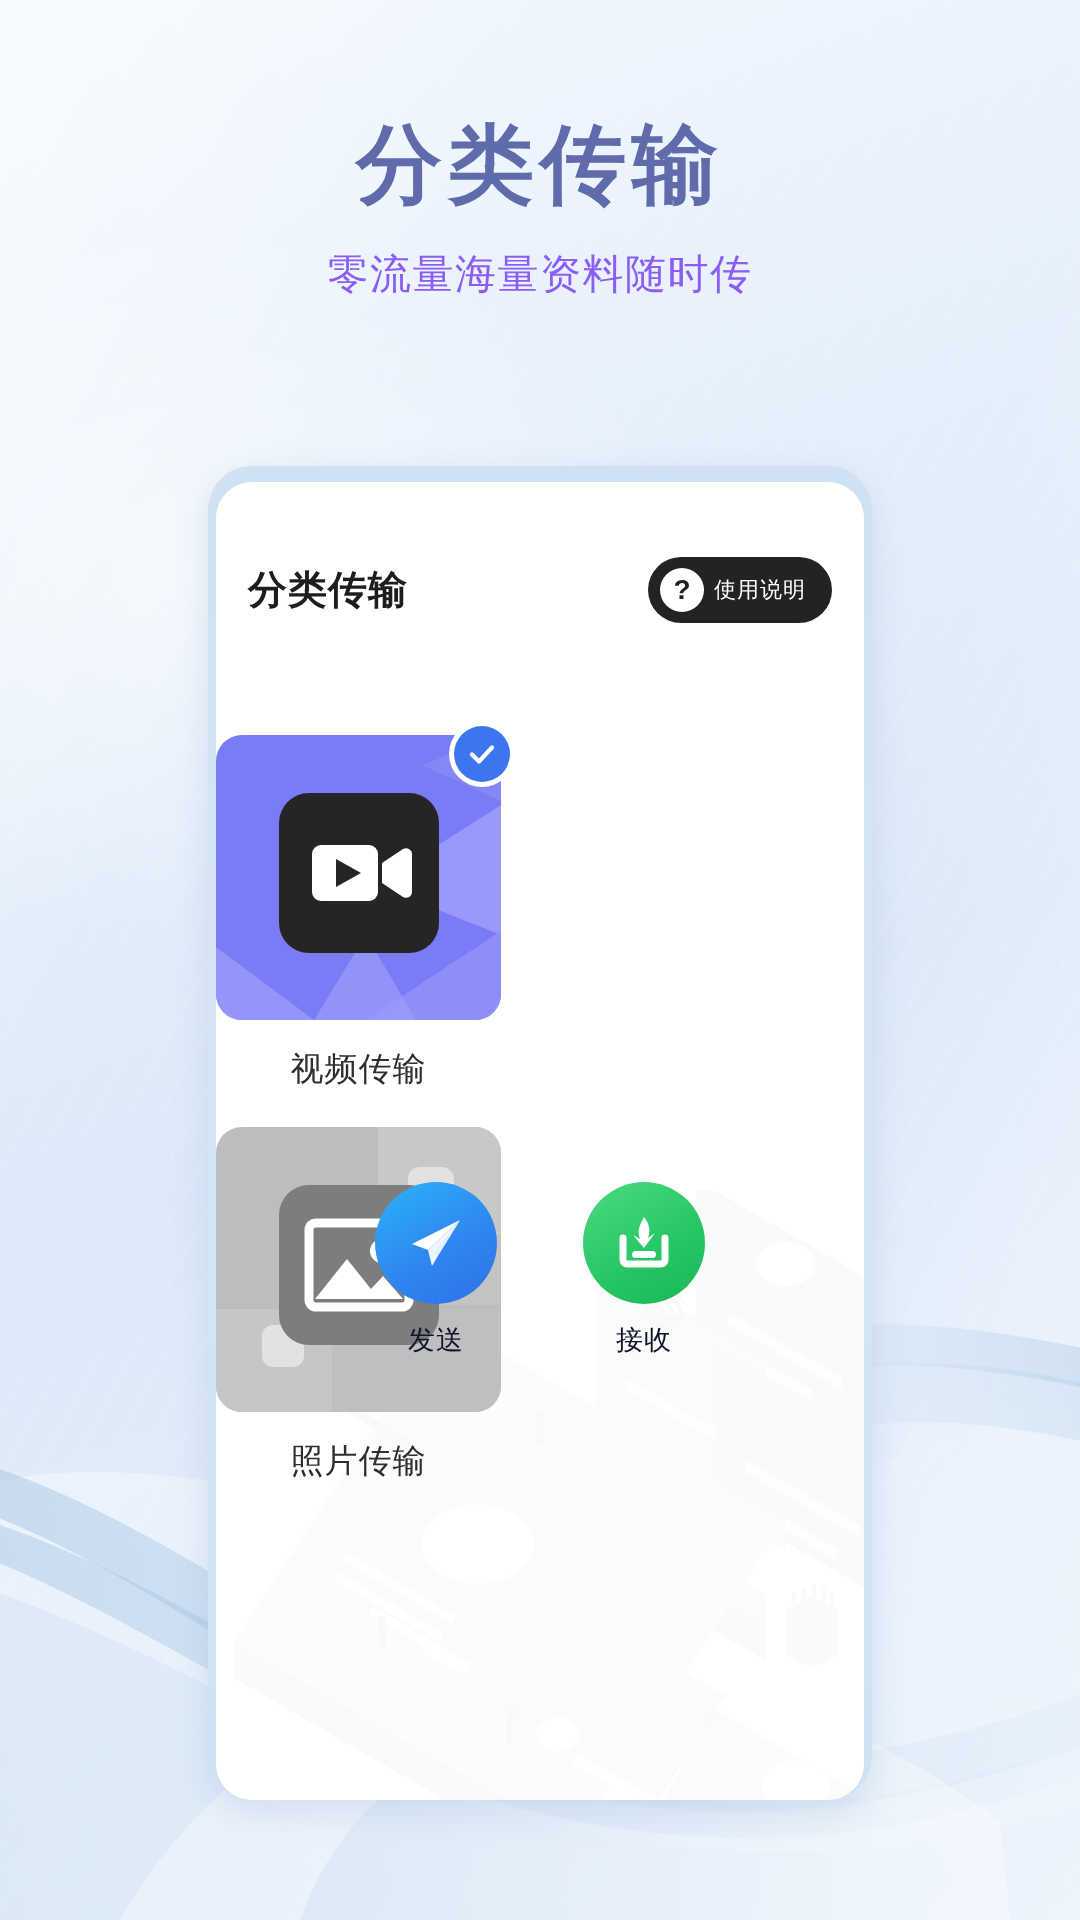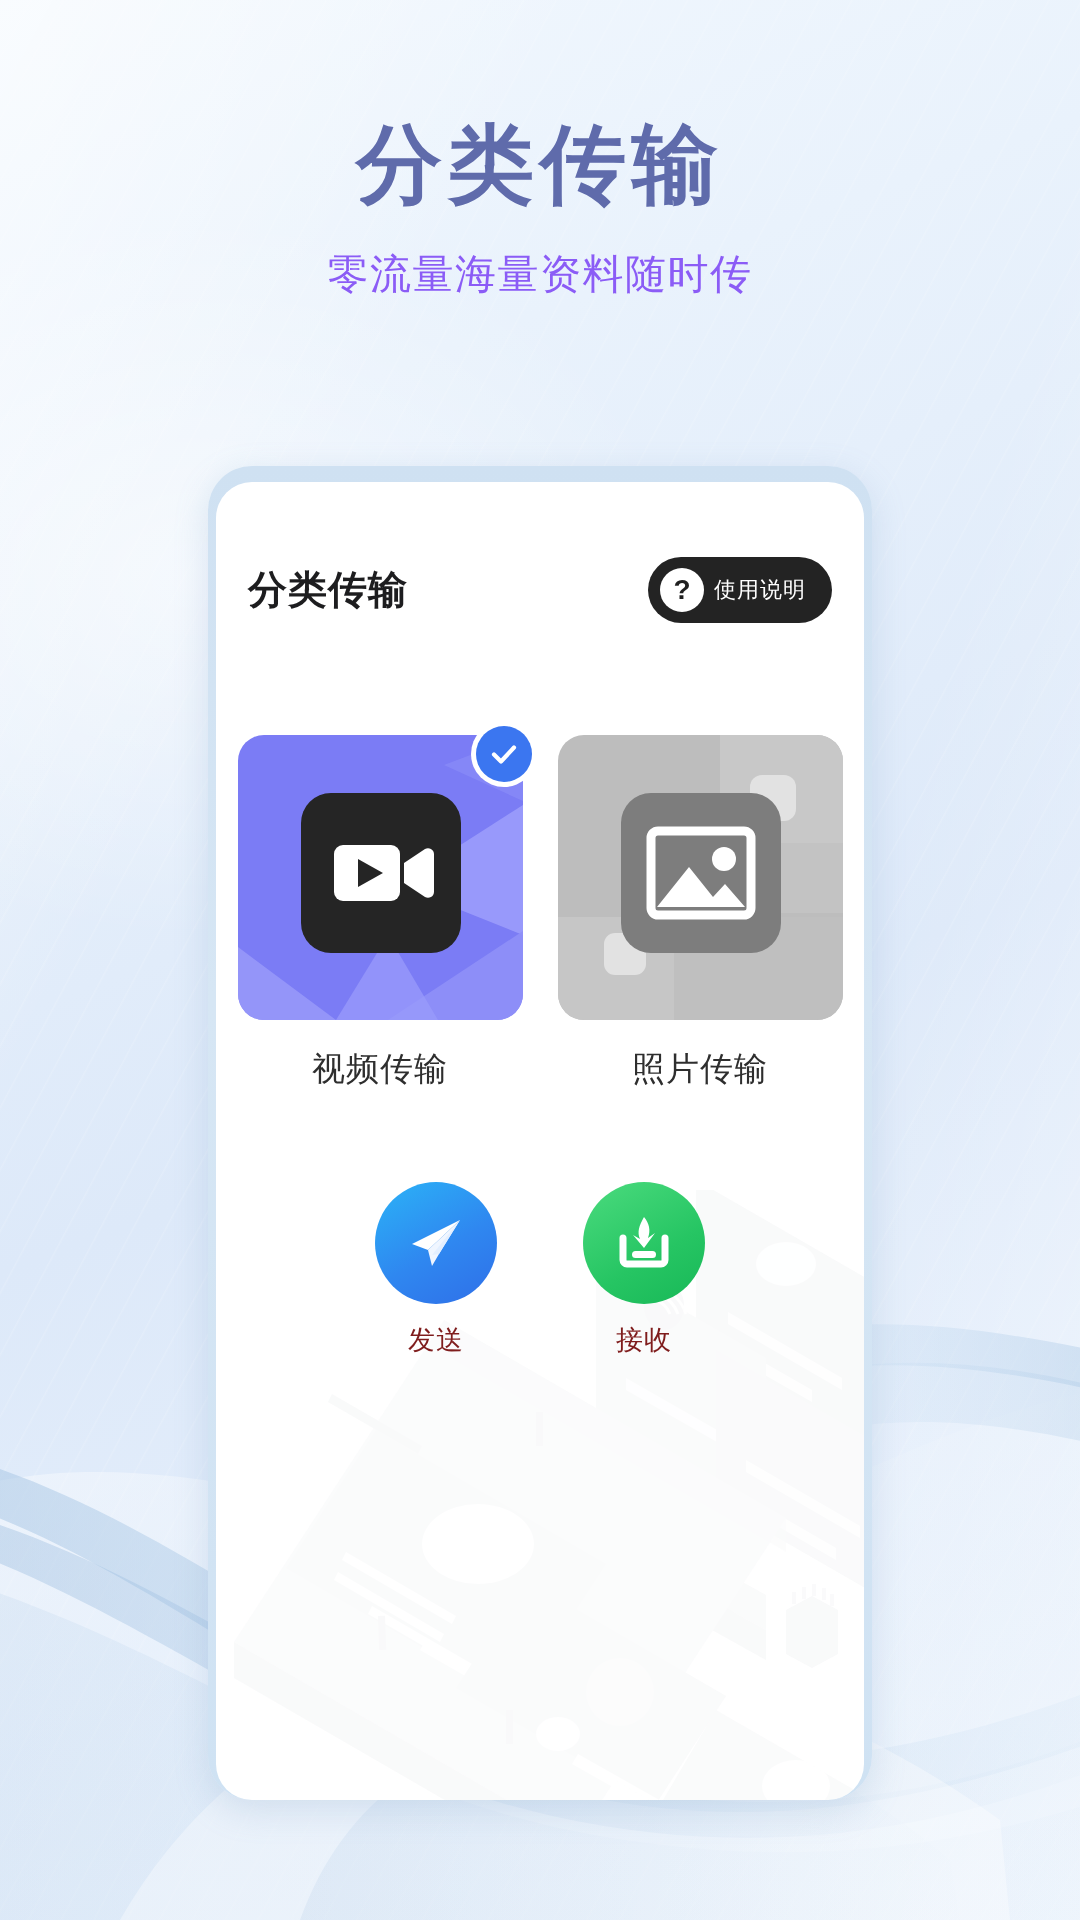--- a/index.html
+++ b/index.html
@@ -158,20 +158,21 @@
 
   
   .tiles {
     position: absolute;
     top: 253px;
     left: 0;
     width: 648px;
     display: flex;
     justify-content: center;
     gap: 35px;
+    flex-direction: column;
   }
   .tile-wrap {
     width: 285px;
     display: flex;
     flex-direction: column;
     align-items: center;
   }
   .tile {
     position: relative;
     width: 285px;
@@ -236,21 +237,21 @@
     border-radius: 50%;
     display: flex;
     align-items: center;
     justify-content: center;
   }
   .action-send { background: linear-gradient(150deg, #2bb3f7 0%, #2f87f0 55%, #2f6fe8 100%); }
   .action-recv { background: linear-gradient(150deg, #4bdb7e 0%, #26c563 60%, #18b857 100%); }
   .action-label {
     margin-top: 18px;
     font-size: 27px;
-    color: #7f1d1d;
+    color: #0f172a;
     letter-spacing: 1px;
   }
 </style>
 </head>
 <body>
 
 <div class="bg"></div>
 <div class="bg-sheen"></div>
 <div class="bg-streaks"></div>
 

